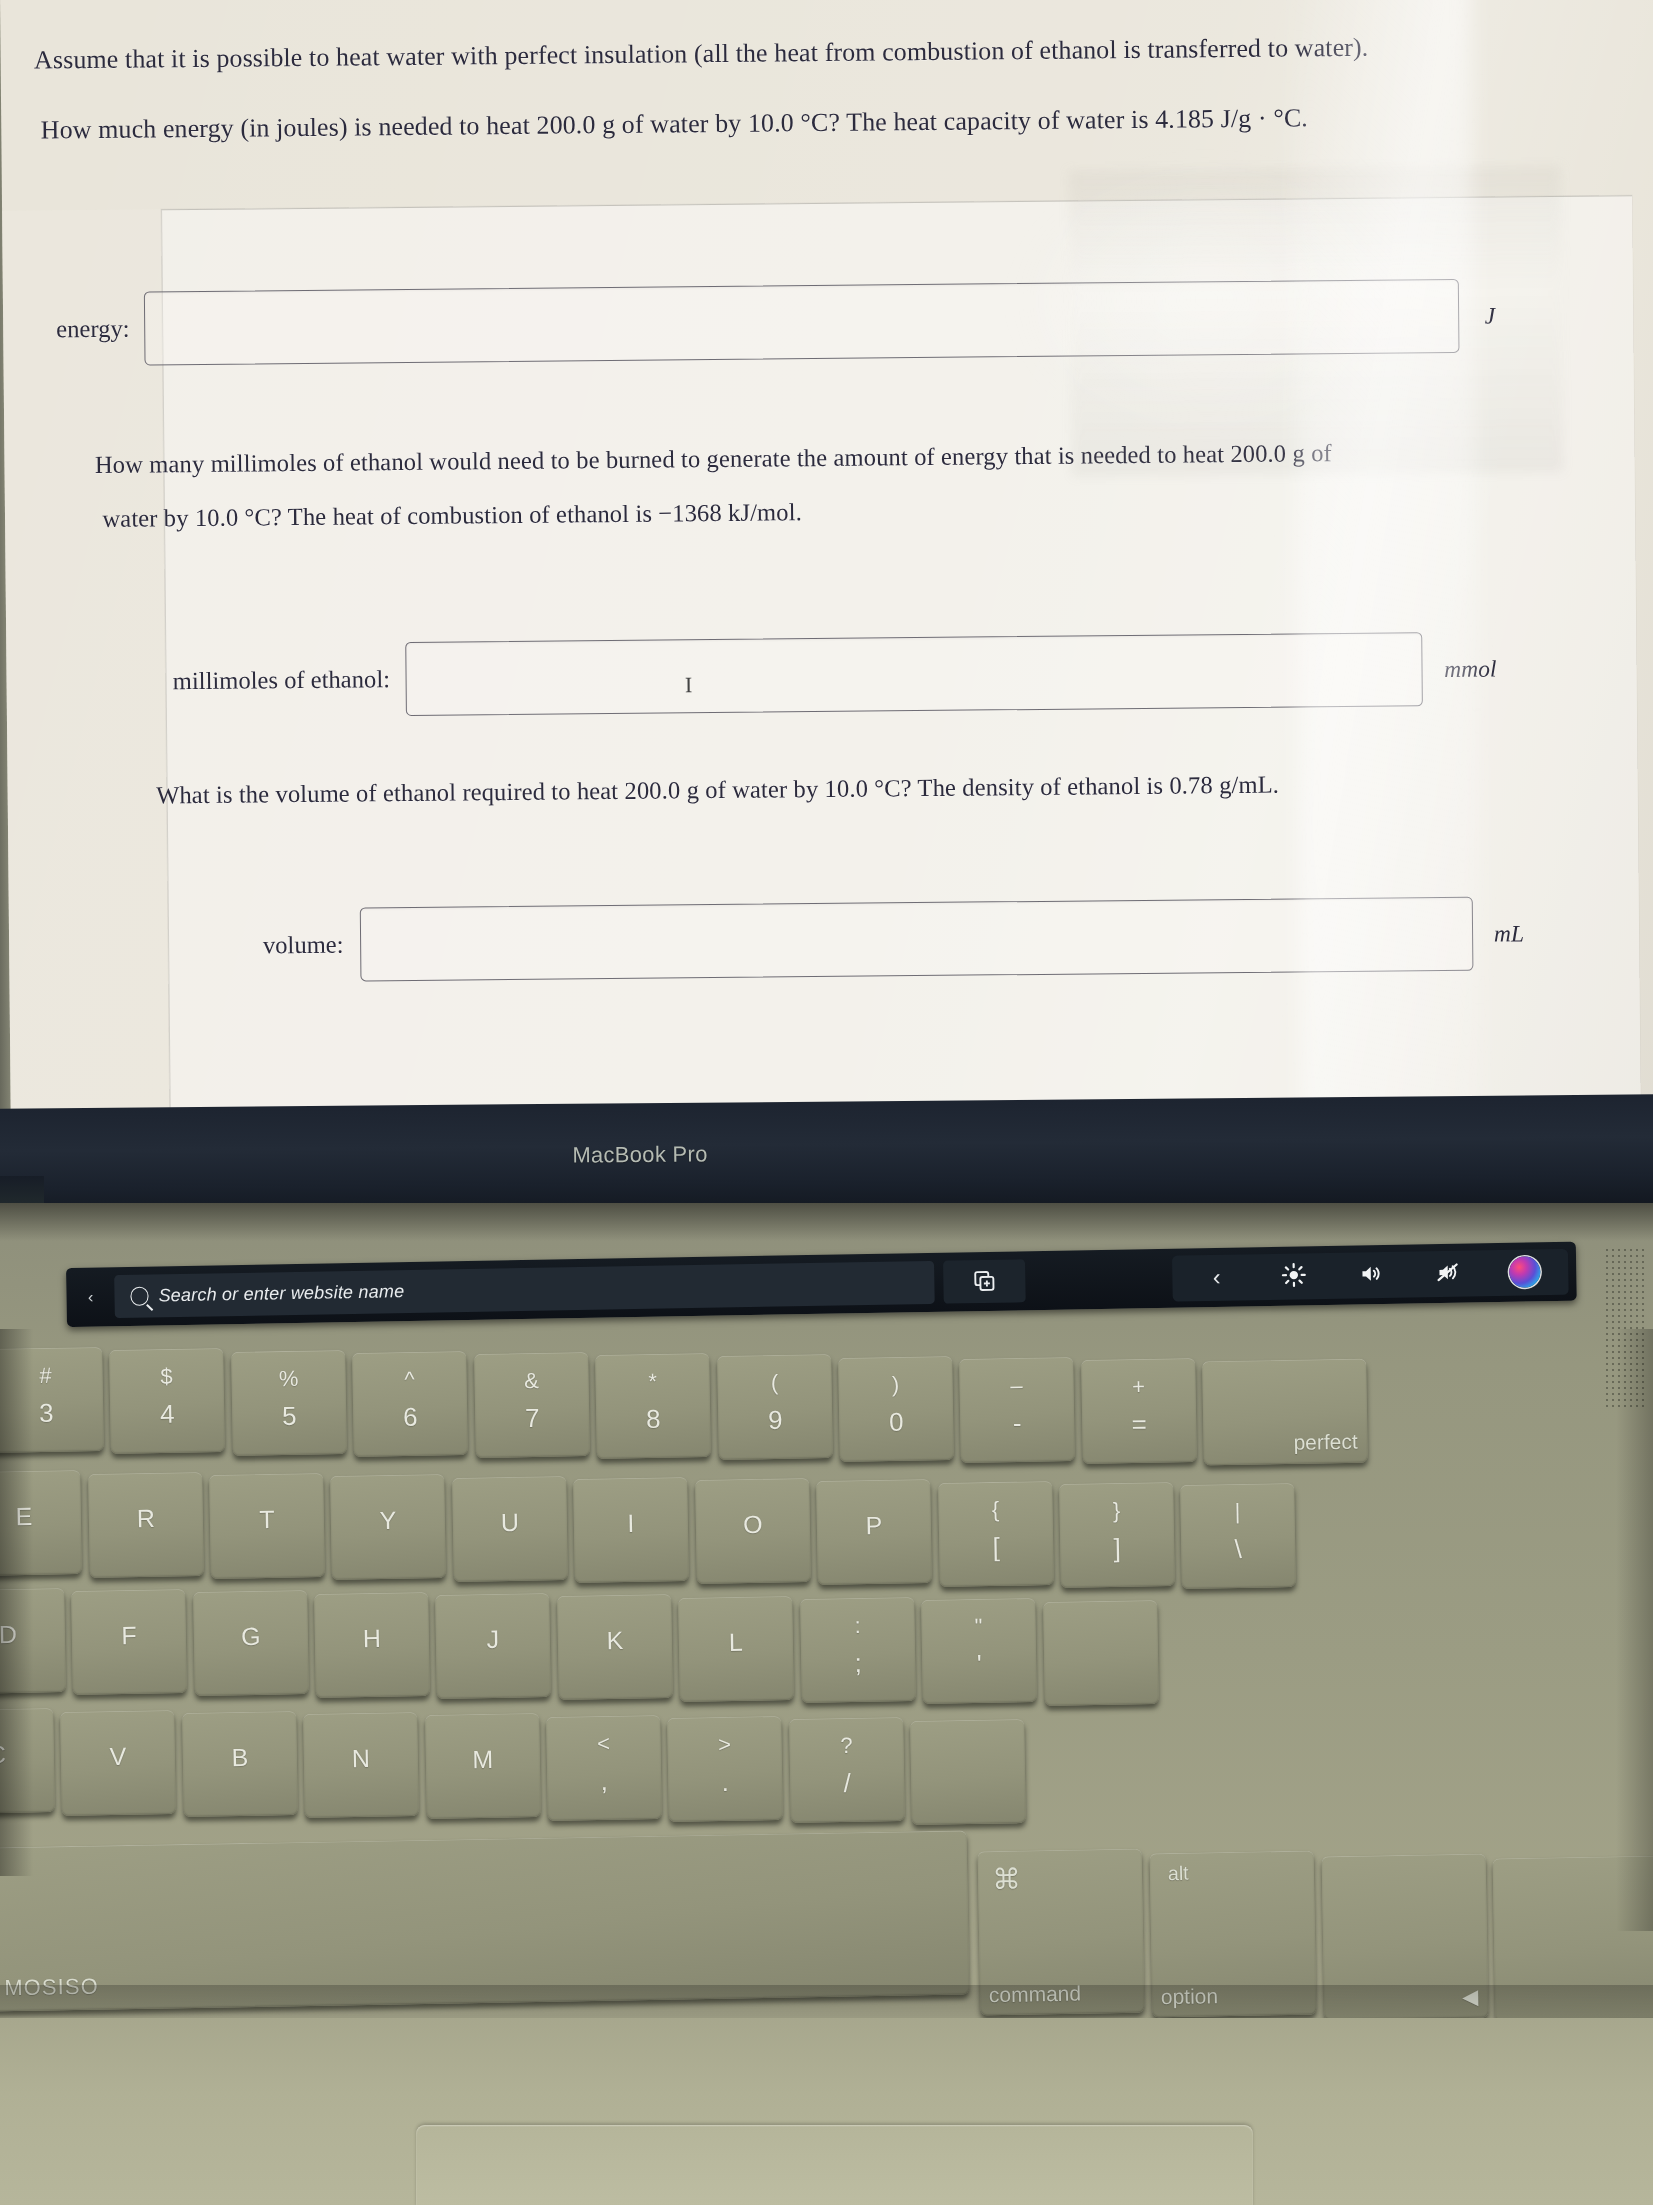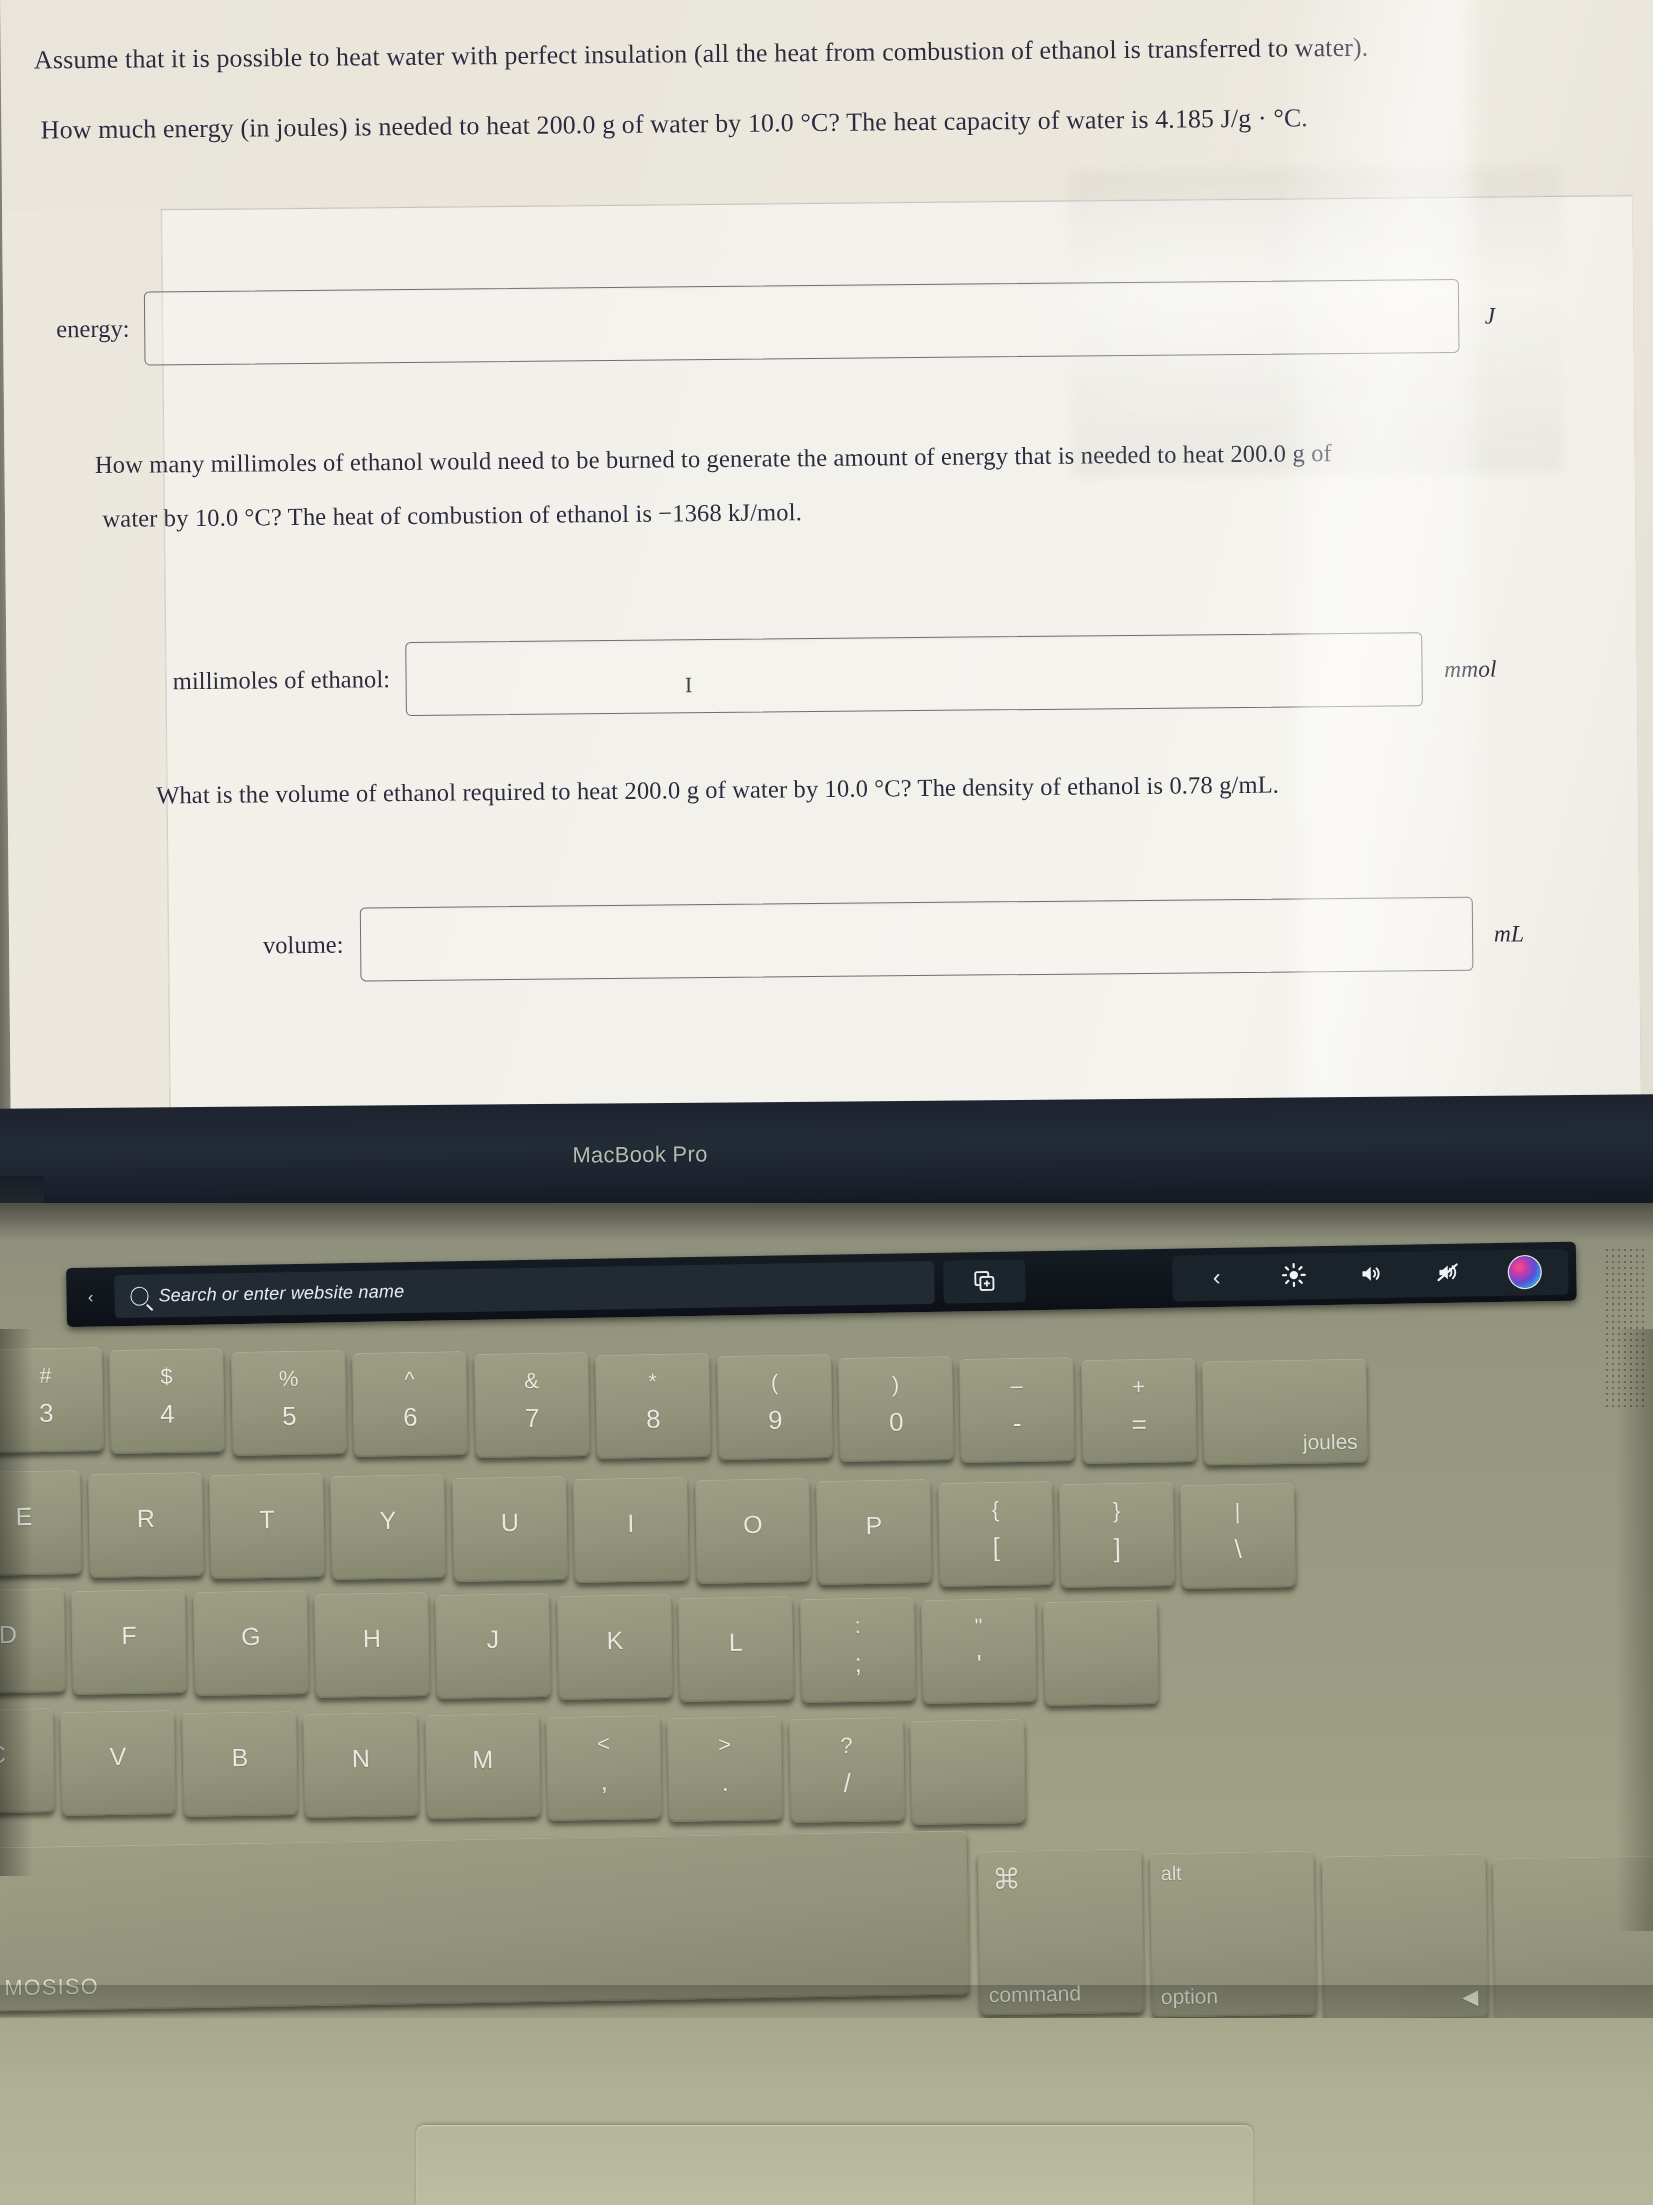--- a/index.html
+++ b/index.html
@@ -287,21 +287,21 @@
   .key .k-single { top: 30%; font-size: 25px; }
   .key .k-wordbl {
     position: absolute; left: 8.8px; bottom: 7.7px; font-size: 21px;
     color: #dcdfd2; text-shadow: 0 0.5px 1.1px rgba(0,0,0,0.35);
   }
   .key .k-wordbr {
     position: absolute; right: 9.8px; bottom: 8.8px; font-size: 21px;
     color: #dcdfd2; text-shadow: 0 0.5px 1.1px rgba(0,0,0,0.35);
   }
   .key .k-smalltl {
-    position: absolute; left: 11px; top: 8.8px; font-size: 19.7px;
+    position: absolute; left: 18px; top: 8.8px; font-size: 19.7px;
     color: #dcdfd2; text-shadow: 0 0.5px 1.1px rgba(0,0,0,0.35);
   }
   .key .k-brandbl {
     position: absolute; left: 14.2px; bottom: 9.8px; font-size: 22px;
     letter-spacing: 1.1px; color: #d8dbcd; text-shadow: 0 0.5px 1.1px rgba(0,0,0,0.35);
   }
   .key .k-cmd {
     position: absolute; left: 14.2px; top: 12px; font-size: 28.4px;
     color: #dcdfd2; text-shadow: 0 0.5px 1.1px rgba(0,0,0,0.35);
   }
@@ -478,21 +478,21 @@
       </div>
       <div class="key" style="left: 960px; top: 1358px; width: 114px; height: 104px; transform: rotate(-1deg);">
         <span class="k-top">–</span>
         <span class="k-bot">-</span>
       </div>
       <div class="key" style="left: 1082px; top: 1359px; width: 114px; height: 104px; transform: rotate(-1deg);">
         <span class="k-top">+</span>
         <span class="k-bot">=</span>
       </div>
       <div class="key" style="left: 1203px; top: 1360px; width: 164px; height: 104px; transform: rotate(-1deg);">
-        <span class="k-wordbr">joules</span>
+        <span class="k-wordbr">perfect</span>
       </div>
       <div class="key" style="left: -33px; top: 1471px; width: 114px; height: 104px; transform: rotate(-1deg);">
         <span class="k-single">E</span>
       </div>
       <div class="key" style="left: 89px; top: 1473px; width: 114px; height: 104px; transform: rotate(-1deg);">
         <span class="k-single">R</span>
       </div>
       <div class="key" style="left: 210px; top: 1474px; width: 114px; height: 104px; transform: rotate(-1deg);">
         <span class="k-single">T</span>
       </div>

